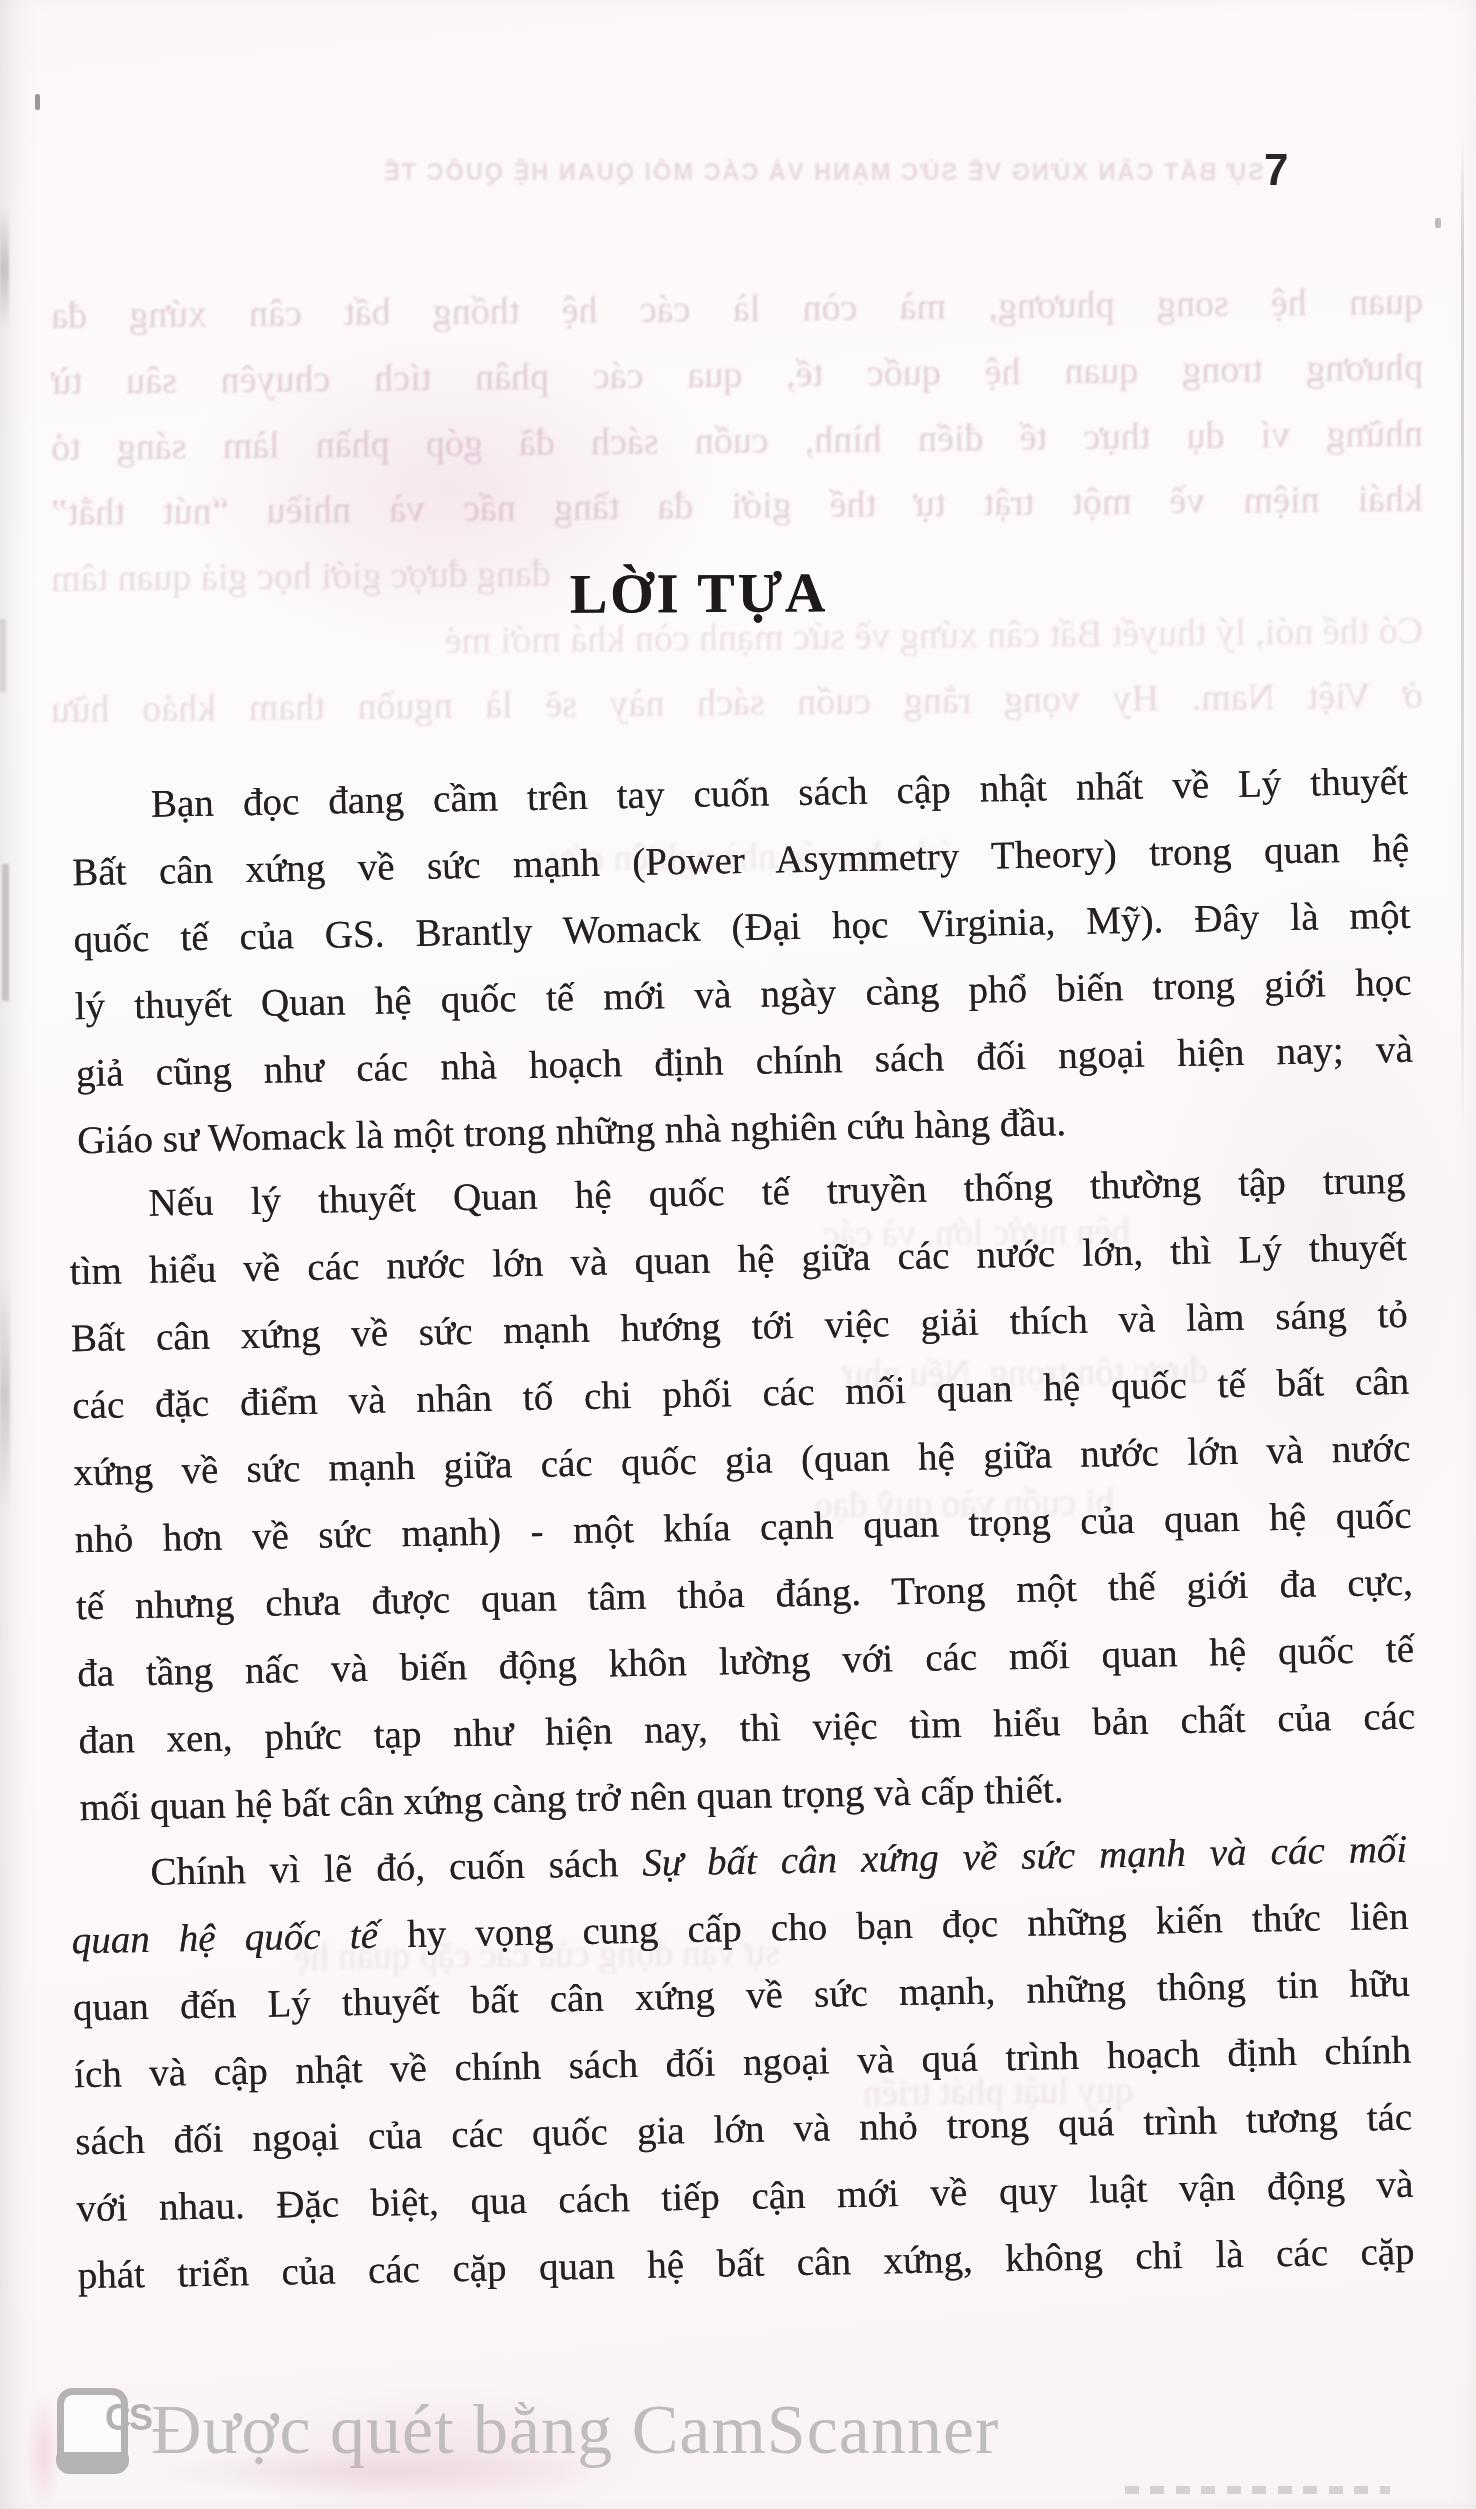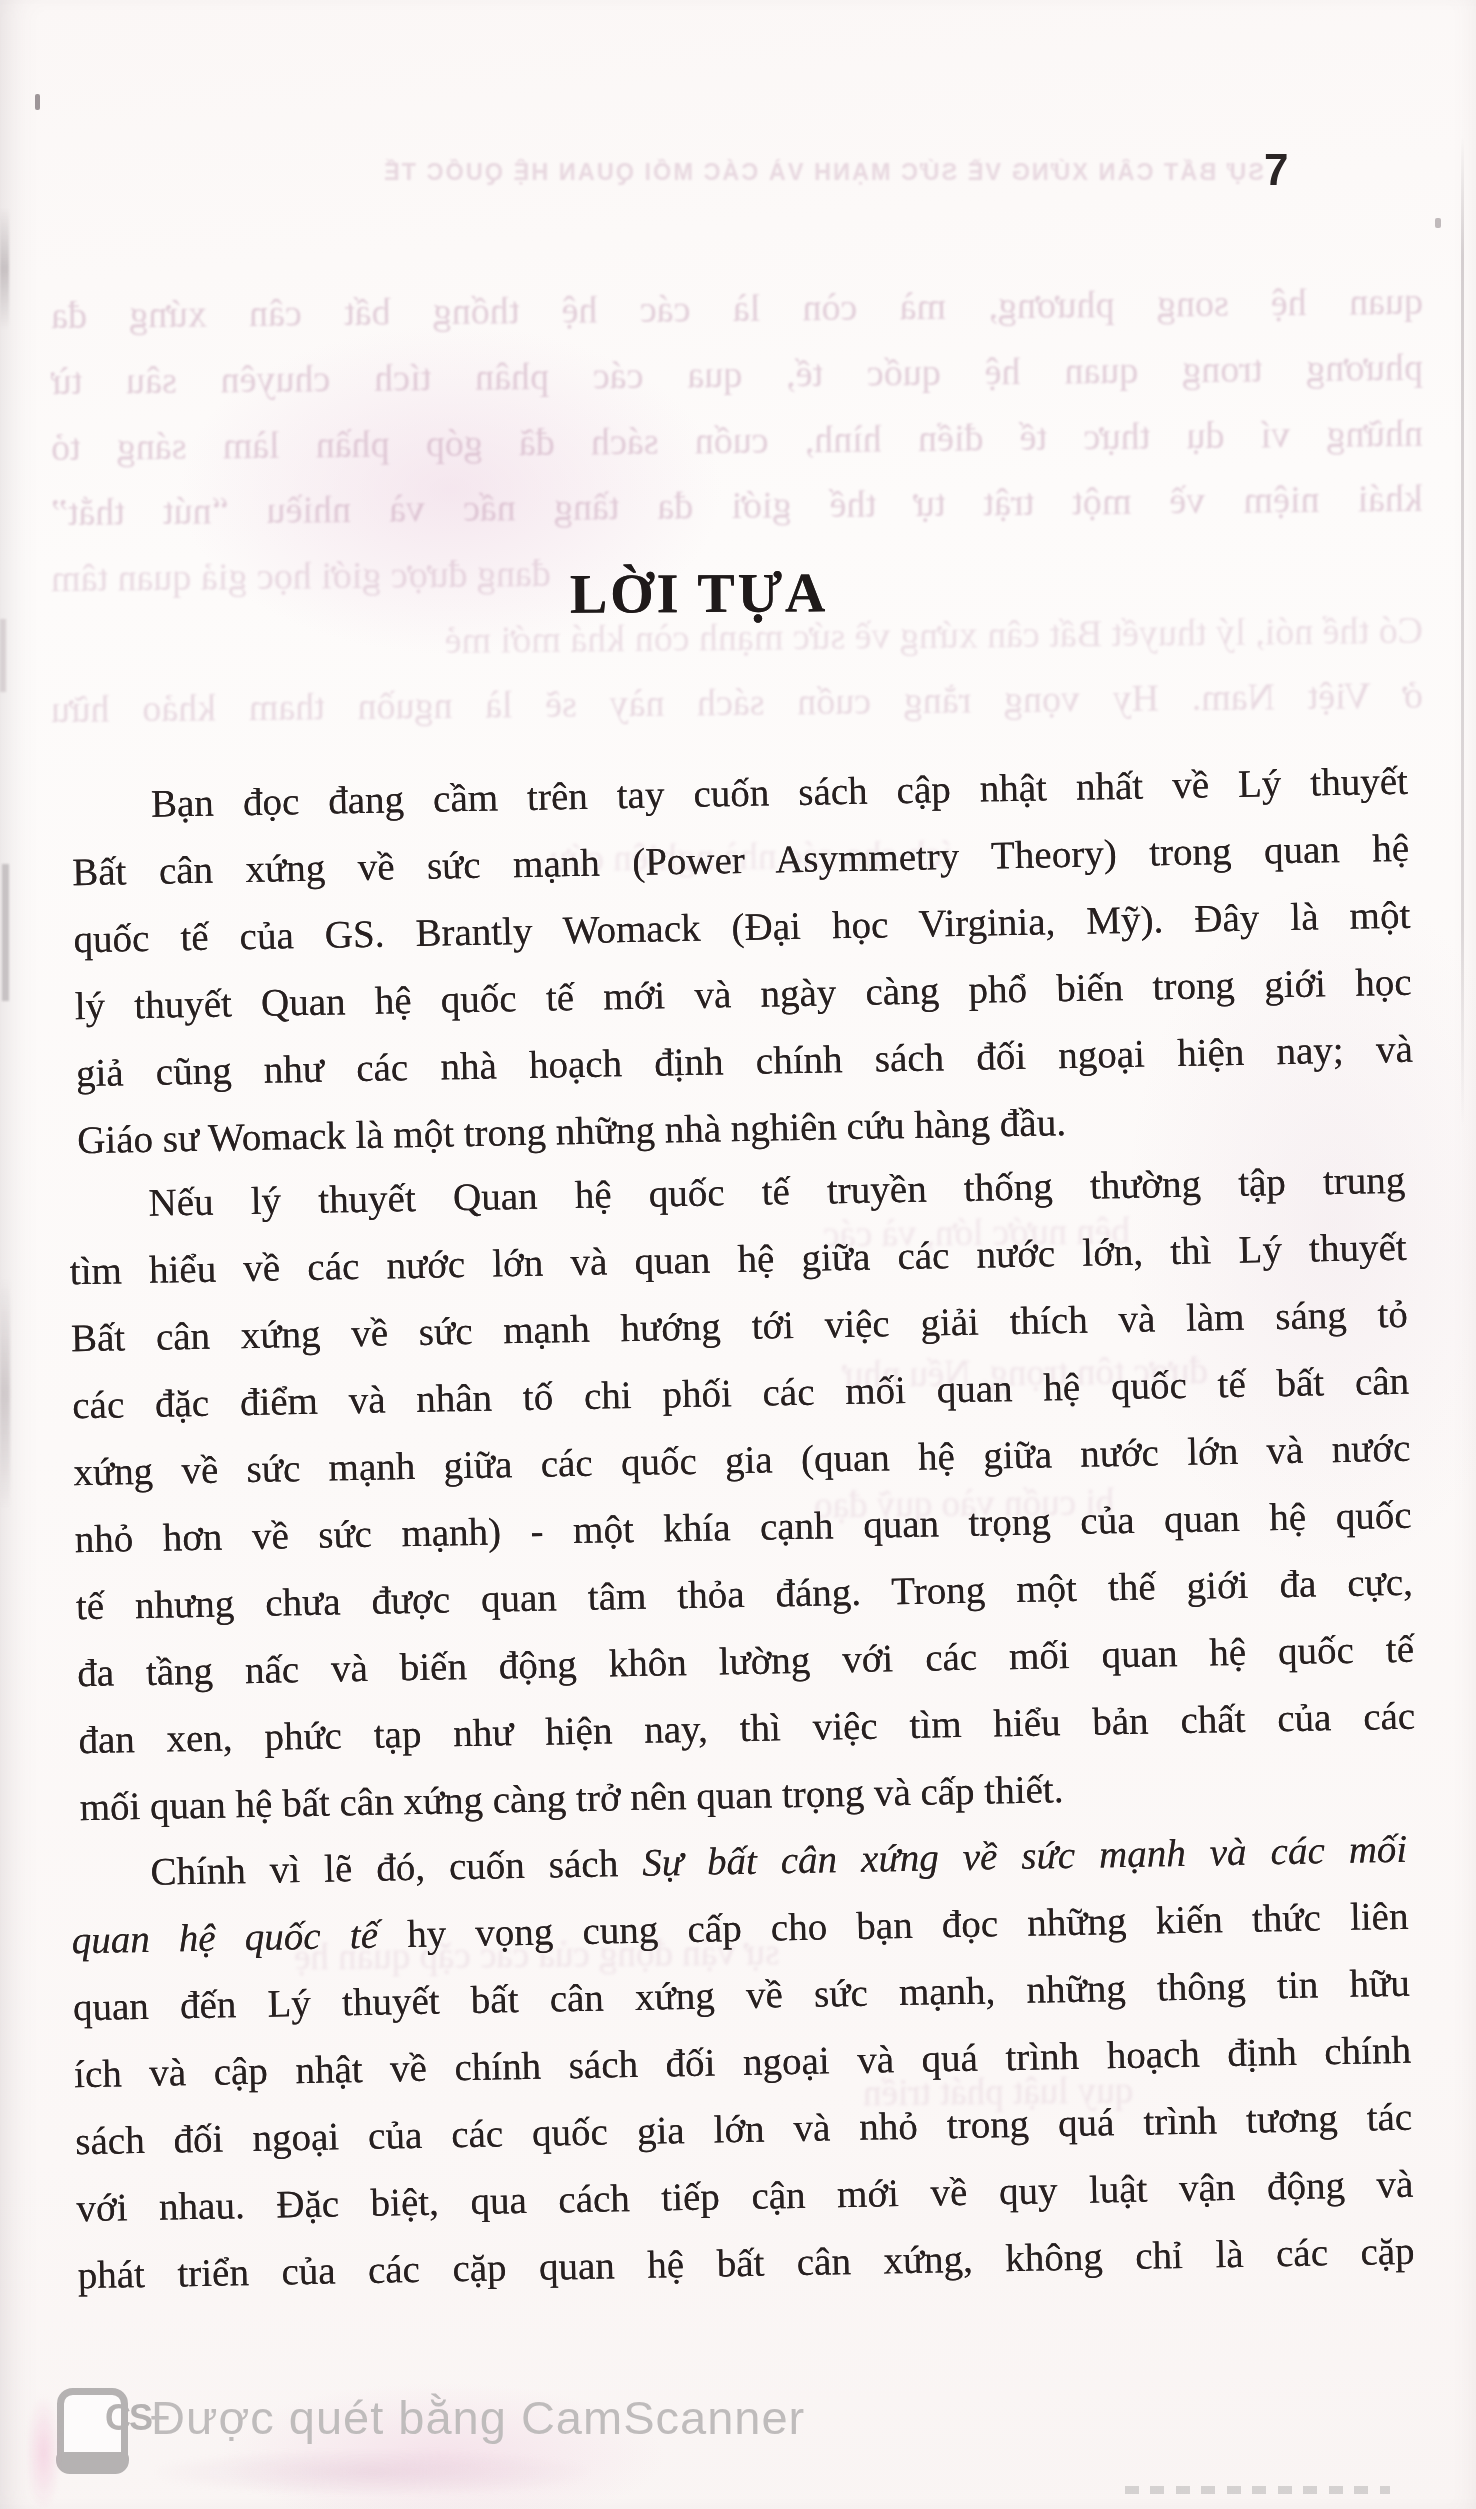--- a/index.html
+++ b/index.html
@@ -86,22 +86,22 @@
     font-family:"Liberation Sans","DejaVu Sans",sans-serif;
     font-size:36px;font-weight:700;color:#b5b2b2;letter-spacing:-2px;
     text-align:center;margin-top:2px;margin-left:41px;
   }
   .cslogo .band{
     position:absolute;left:-7.8px;right:-7.8px;bottom:-7.8px;height:21.6px;
     background:#b5b2b2;border-radius:5.9px 5.9px 13.7px 13.7px;
   }
   .wmtext{
     position:absolute;left:94px;top:5.9px;
-    font-family:Liberation Sans, sans-serif;
-    font-size:47px;color:#bfbcbc;letter-spacing:1px;white-space:nowrap;
+    font-family:Liberation Serif, serif;
+    font-size:70px;color:#bfbcbc;letter-spacing:1px;white-space:nowrap;
   }
   
   .art{position:absolute;pointer-events:none;}
   .streakL1{left:0;top:208px;width:8.8px;height:122px;background:linear-gradient(180deg,rgba(110,98,104,0),rgba(110,98,104,.30),rgba(110,98,104,0));filter:blur(1px);}
   .streakL2{left:0;top:619px;width:5.9px;height:73px;background:rgba(130,115,122,.22);filter:blur(1.2px);}
   .streakL3{left:2px;top:864px;width:6.9px;height:137px;background:rgba(105,95,102,.30);filter:blur(1px);}
   .streakL4{left:0;top:1276px;width:9.8px;height:235px;background:linear-gradient(180deg,rgba(120,105,112,0),rgba(120,105,112,.26),rgba(120,105,112,0));filter:blur(1.4px);}
   .speck1{left:35px;top:94px;width:4.9px;height:15.7px;background:rgba(80,70,75,.55);border-radius:2px;}
   .speck2{left:1435px;top:218px;width:5.9px;height:9.8px;background:rgba(120,108,112,.45);border-radius:2px;}
   .lineR{left:1461px;top:137px;width:2.9px;height:990px;background:linear-gradient(180deg,rgba(150,138,144,0),rgba(150,138,144,.38) 12%,rgba(150,138,144,.30) 80%,rgba(150,138,144,0));}

